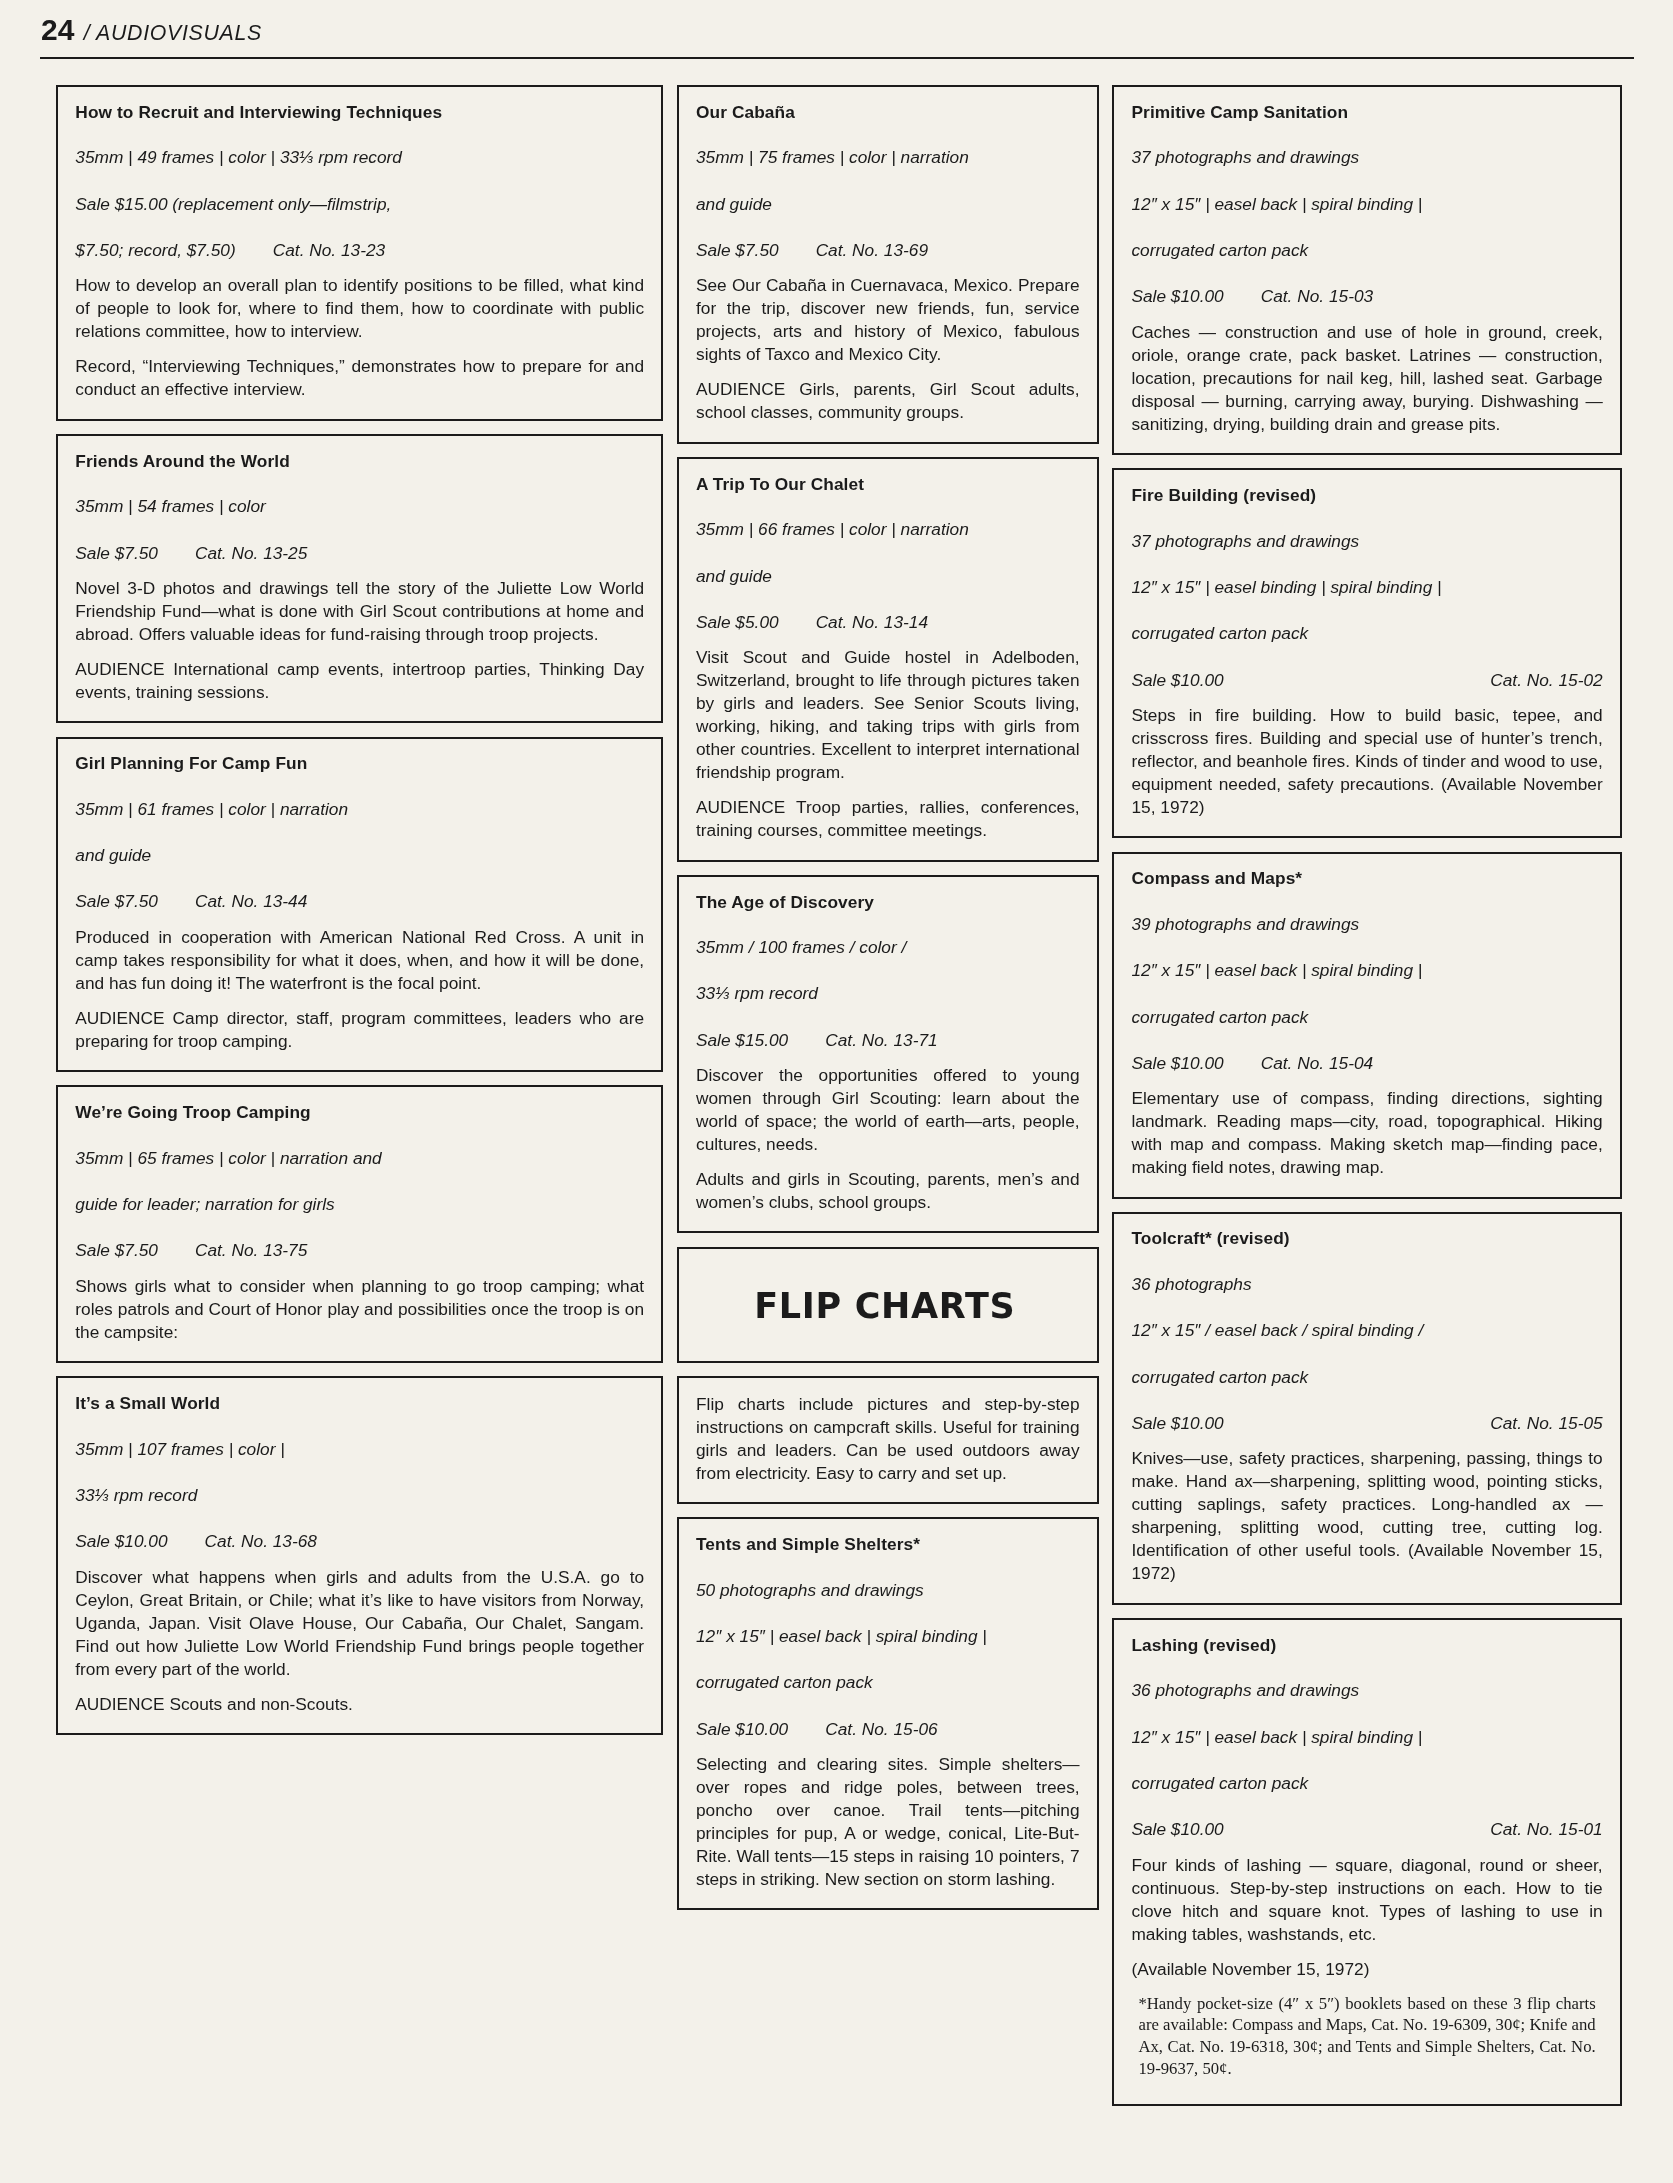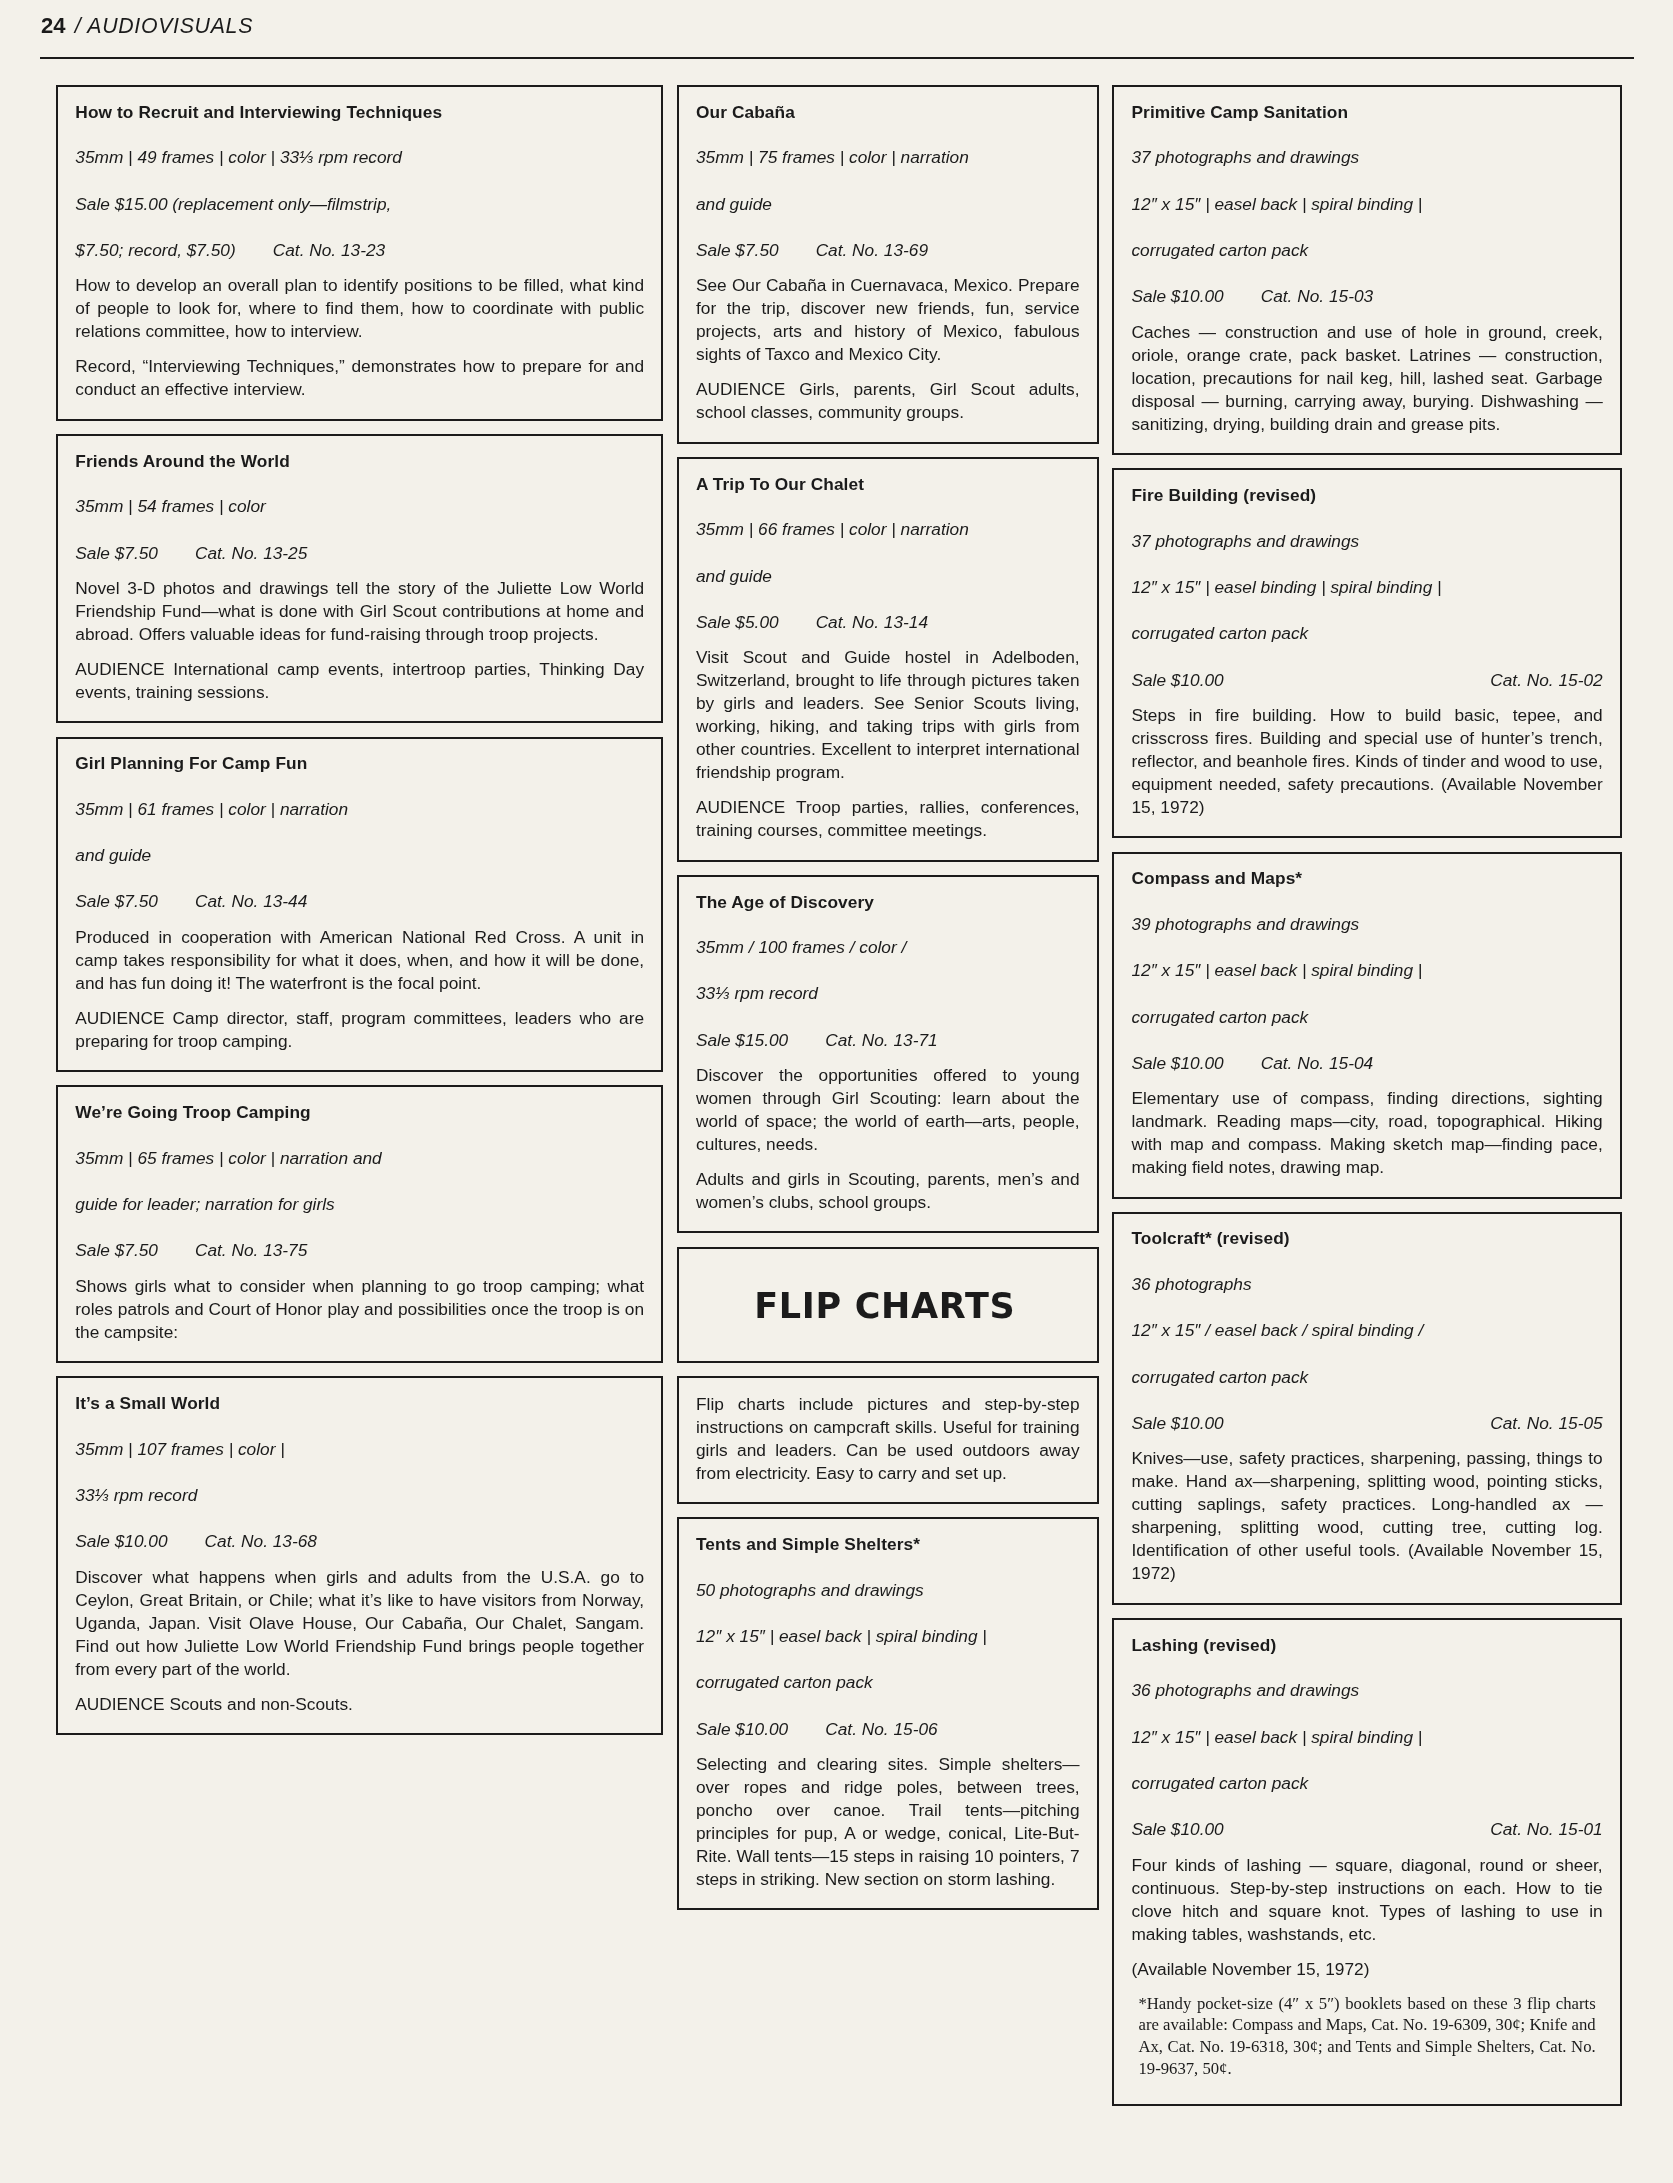--- a/index.html
+++ b/index.html
@@ -23,21 +23,21 @@
   
   .page-header {
     position: absolute;
     top: 13.3px;
     left: 41px;
     display: flex;
     align-items: baseline;
     gap: 9.3px;
   }
   .page-number {
-    font-size: 22px;
+    font-size: 30px;
     font-weight: bold;
     letter-spacing: 0px;
   }
   .header-title {
     font-size: 21.3px;
     font-style: italic;
     letter-spacing: 0.7px;
   }
   .header-rule {
     position: absolute;

